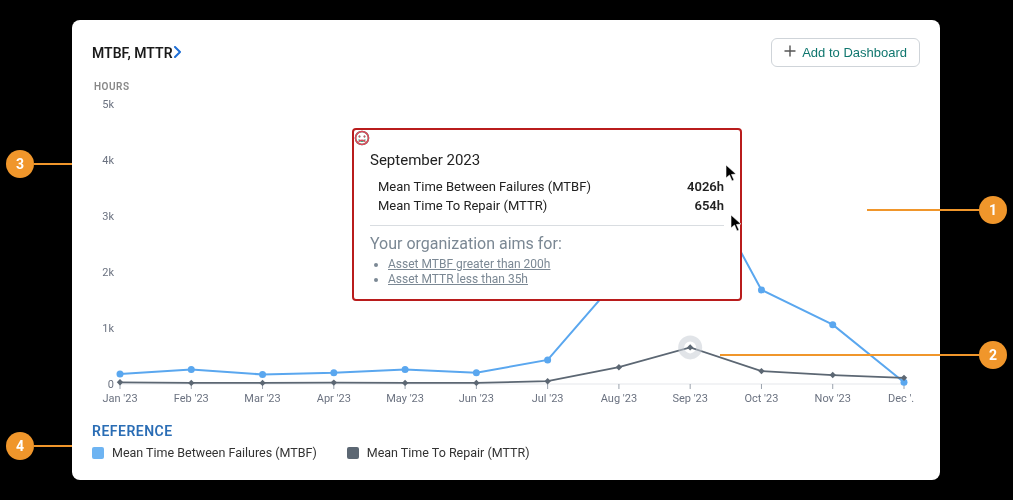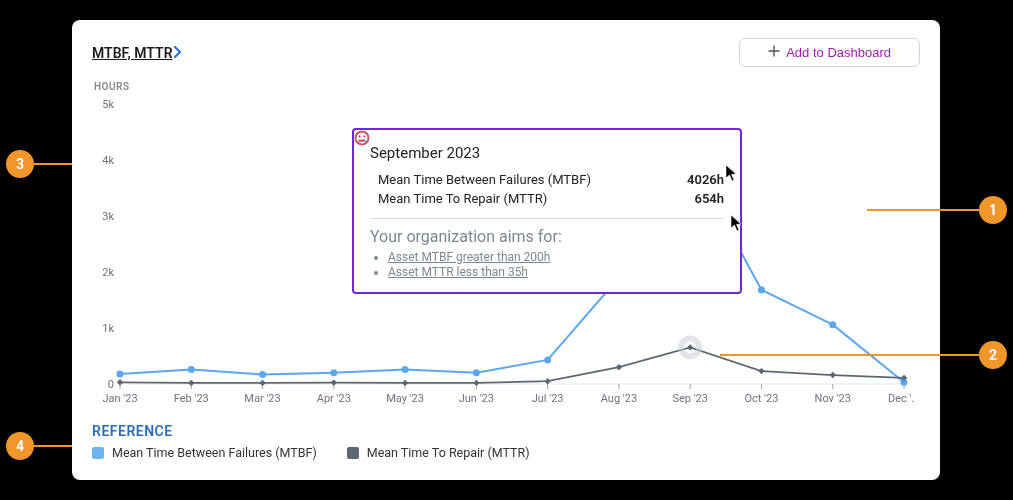--- a/index.html
+++ b/index.html
@@ -30,30 +30,29 @@
     align-items: center;
   }
   .title {
     font-size: 14px;
     font-weight: 600;
     color: #1a1a1a;
     display: inline-flex;
     align-items: flex-start;
     gap: 0;
     cursor: pointer;
-    text-decoration: underline;
   }
   .title svg { width: 10px; height: 12px; }
   .add-btn {
     font-size: 13px;
-    padding: 6px 28px;
+    padding: 6px 12px;
     border: 1px solid #cfd4d9;
     border-radius: 6px;
     background: #fff;
-    color: #a21caf;
+    color: #0f766e;
     display: inline-flex;
     align-items: center;
     gap: 6px;
     cursor: pointer;
   }
   .add-btn svg { width: 12px; height: 12px; }
   .ylabel {
     font-size: 10px;
     font-weight: 600;
     color: #888;
@@ -82,23 +81,23 @@
   .gridline { stroke: #e5e7eb; stroke-width: 1; }
   .axisline { stroke: #9aa2ad; stroke-width: 1; }
   .s-mtbf { stroke: #5aa7ef; stroke-width: 2; fill: none; }
   .s-mttr { stroke: #5c6773; stroke-width: 1.8; fill: none; }
   .pt-mtbf { fill: #5aa7ef; }
   .pt-mttr { fill: #5c6773; }
   .highlight-ring { fill: none; stroke: #c8ced6; stroke-width: 6; opacity: 0.55; }
   .tooltip {
     position: absolute;
     background: #fff;
-    border: 2px solid #6d28d9;
+    border: 2px solid #b91c1c;
     border-radius: 4px;
-    padding: 14px 16px 12px 16px;
+    padding: 21px 16px 12px 16px;
     left: 258px;
     top: 30px;
     width: 390px;
     font-size: 13px;
     color: #222;
     z-index: 5;
   }
   .tt-head { font-size: 15px; font-weight: 400; margin-bottom: 10px; }
   .tt-row { display: flex; align-items: center; gap: 8px; margin-bottom: 4px; }
   .tt-row .val { margin-left: auto; font-weight: 600; padding-left: 10px; }

